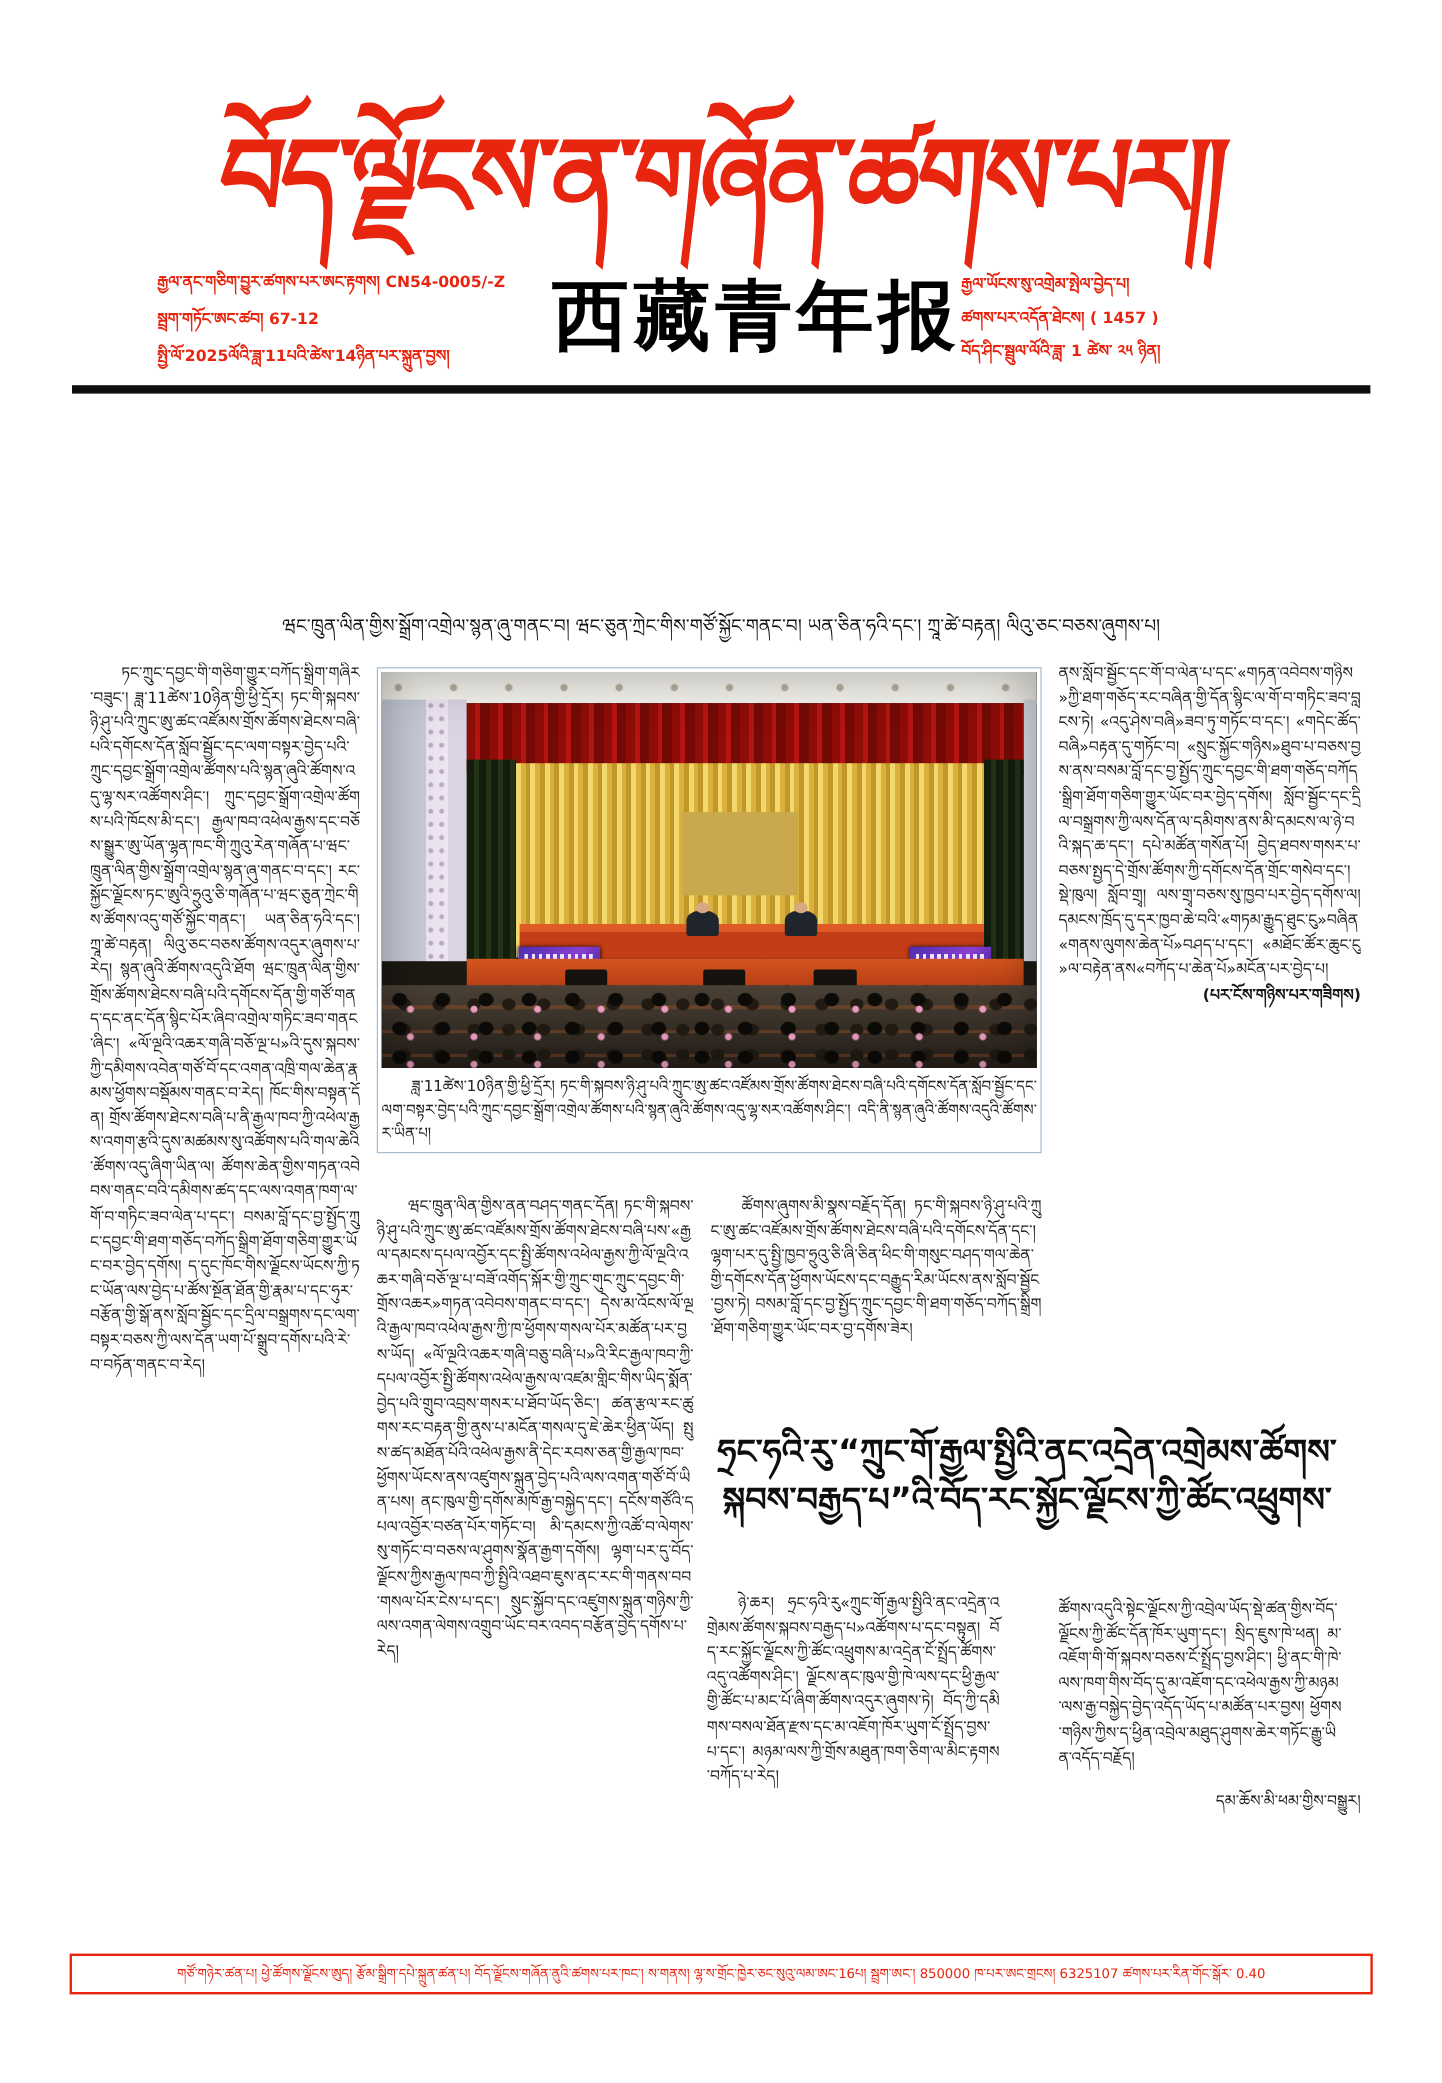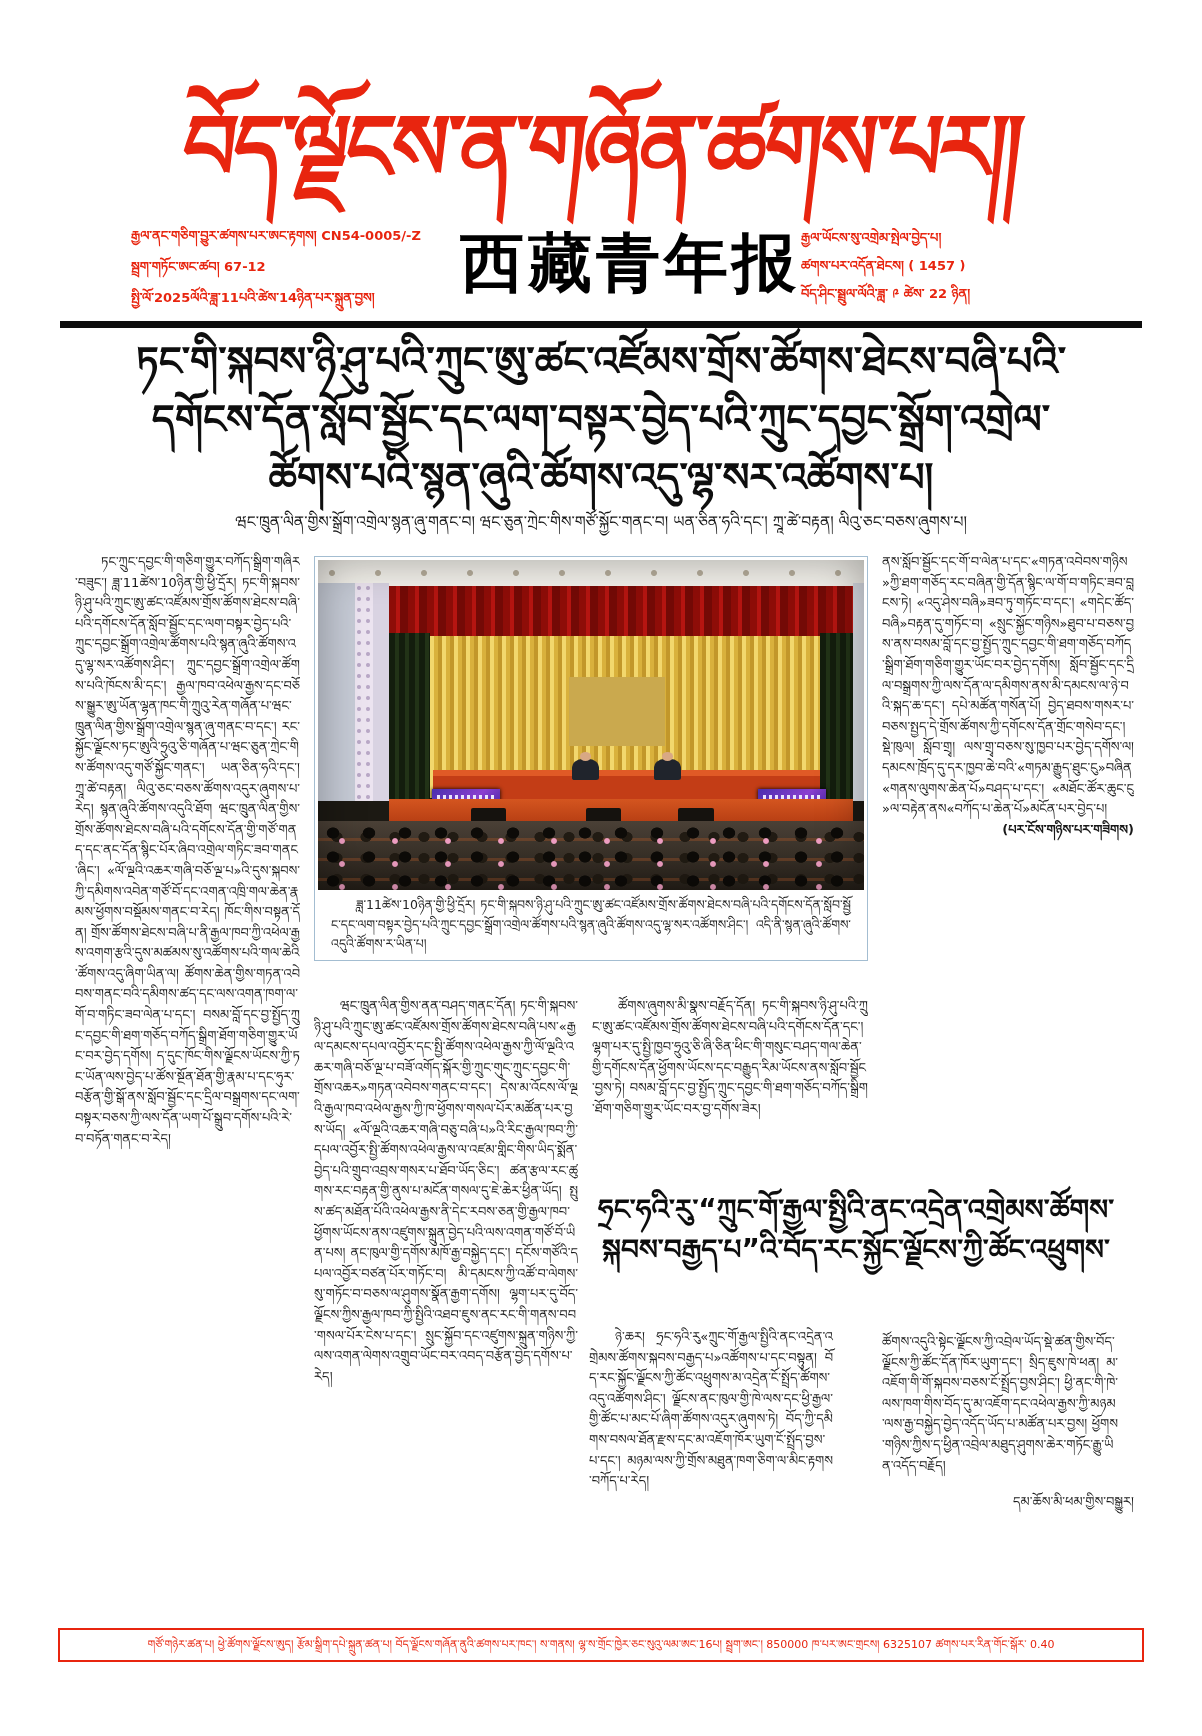--- a/index.html
+++ b/index.html
@@ -97,21 +97,21 @@
   .ph-speaker.s1{left:28%;} .ph-speaker.s2{left:49%;} .ph-speaker.s3{left:66%;}
   .ph-audience{left:0;top:79%;width:100%;height:21%;
     background:
       radial-gradient(circle 2.5px at 24px 20px,#ef9ec2 2.4px,transparent 3.4px) 0 0/53px 23px,
       radial-gradient(ellipse 10px 9px at 15px 12px,#0d0b08 58%,transparent 66%) 0 0/36px 24px,
       radial-gradient(ellipse 9px 8px at 8px 7px,#211b13 58%,transparent 66%) 11px 9px/29px 21px,
       repeating-linear-gradient(180deg,transparent 0 17px,rgba(150,80,40,.45) 17px 20px),
       linear-gradient(180deg,#4a4036,#262019);}
   .photo .vignette{left:0;top:0;width:100%;height:100%;box-shadow:inset 0 0 46px rgba(0,0,0,.35);}
   .caption{
-    margin:5px 13px 0;font-size:12.5px;line-height:19.5px;text-align:justify;
+    margin:5px 0 0;font-size:12.5px;line-height:19.5px;text-align:justify;
     text-indent:2em;overflow-wrap:anywhere;line-break:anywhere;color:#222;
   }
   
   .art2-headline{
     left:578px;top:1190px;width:556px;
     text-align:center;font-weight:bold;color:#0e0e0e;
     font-size:28px;line-height:40px;
   }
   .art2-col-a{left:578px;top:1316px;width:266px;height:304px;}
   .art2-col-b{left:866px;top:1316px;width:268px;height:304px;}
@@ -135,30 +135,25 @@
     <div>རྒྱལ་ནང་གཅིག་བྱུར་ཚགས་པར་ཨང་རྟགས། CN54-0005/-Z</div>
     <div>སྦྲག་གཏོང་ཨང་ཚབ། 67-12</div>
     <div>སྤྱི་ལོ་2025ལོའི་ཟླ་11པའི་ཚེས་14ཉིན་པར་སྐྲུན་བྱས།</div>
   </div>
 
   <div class="abs cn-title">西藏青年报</div>
 
   <div class="abs pub-info right">
     <div>རྒྱལ་ཡོངས་སུ་འགྲེམ་སྤེལ་བྱེད་པ།</div>
     <div>ཚགས་པར་འདོན་ཐེངས། ( 1457 )</div>
-    <div>བོད་ཤིང་སྦྲུལ་ལོའི་ཟླ་ ༩ ཚེས་ 22 ཉིན།</div>
+    <div>བོད་ཤིང་སྦྲུལ་ལོའི་ཟླ་ 1 ཚེས་ ༢༥ ཉིན།</div>
   </div>
 
   <div class="abs header-rule"></div>
 
-  <div class="abs lead-headline">
-    <div>ཏང་གི་སྐབས་ཉི་ཤུ་པའི་ཀྲུང་ཨུ་ཚང་འཛོམས་གྲོས་ཚོགས་ཐེངས་བཞི་པའི་</div>
-    <div>དགོངས་དོན་སློབ་སྦྱོང་དང་ལག་བསྟར་བྱེད་པའི་ཀྲུང་དབྱང་སྒྲོག་འགྲེལ་</div>
-    <div>ཚོགས་པའི་སྙན་ཞུའི་ཚོགས་འདུ་ལྷ་སར་འཚོགས་པ།</div>
-  </div>
 
   <div class="abs lead-subhead">ཝང་ཁྲུན་ལིན་གྱིས་སྒྲོག་འགྲེལ་སྙན་ཞུ་གནང་བ། ཝང་ཅུན་ཀྲེང་གིས་གཙོ་སྐྱོང་གནང་བ། ཡན་ཅིན་ཧའི་དང་། ཀྲཱ་ཚེ་བརྟན། ལིའུ་ཅང་བཅས་ཞུགས་པ།</div>
 
   <div class="abs col col-1">
     <p class="indent" style="margin:0">ཏང་ཀྲུང་དབྱང་གི་གཅིག་གྱུར་བཀོད་སྒྲིག་གཞིར་བཟུང་། ཟླ་11ཚེས་10ཉིན་གྱི་ཕྱི་དྲོར། ཏང་གི་སྐབས་ཉི་ཤུ་པའི་ཀྲུང་ཨུ་ཚང་འཛོམས་གྲོས་ཚོགས་ཐེངས་བཞི་པའི་དགོངས་དོན་སློབ་སྦྱོང་དང་ལག་བསྟར་བྱེད་པའི་ཀྲུང་དབྱང་སྒྲོག་འགྲེལ་ཚོགས་པའི་སྙན་ཞུའི་ཚོགས་འདུ་ལྷ་སར་འཚོགས་ཤིང་། ཀྲུང་དབྱང་སྒྲོག་འགྲེལ་ཚོགས་པའི་ཁོངས་མི་དང་། རྒྱལ་ཁབ་འཕེལ་རྒྱས་དང་བཅོས་སྒྱུར་ཨུ་ཡོན་ལྷན་ཁང་གི་ཀྲུའུ་རེན་གཞོན་པ་ཝང་ཁྲུན་ལིན་གྱིས་སྒྲོག་འགྲེལ་སྙན་ཞུ་གནང་བ་དང་། རང་སྐྱོང་ལྗོངས་ཏང་ཨུའི་ཧྲུའུ་ཅི་གཞོན་པ་ཝང་ཅུན་ཀྲེང་གིས་ཚོགས་འདུ་གཙོ་སྐྱོང་གནང་། ཡན་ཅིན་ཧའི་དང་། ཀྲཱ་ཚེ་བརྟན། ལིའུ་ཅང་བཅས་ཚོགས་འདུར་ཞུགས་པ་རེད། སྙན་ཞུའི་ཚོགས་འདུའི་ཐོག ཝང་ཁྲུན་ལིན་གྱིས་གྲོས་ཚོགས་ཐེངས་བཞི་པའི་དགོངས་དོན་གྱི་གཙོ་གནད་དང་ནང་དོན་སྙིང་པོར་ཞིབ་འགྲེལ་གཏིང་ཟབ་གནང་ཞིང་། «ལོ་ལྔའི་འཆར་གཞི་བཅོ་ལྔ་པ»འི་དུས་སྐབས་ཀྱི་དམིགས་འབེན་གཙོ་བོ་དང་འགན་འཁྲི་གལ་ཆེན་རྣམས་ཕྱོགས་བསྡོམས་གནང་བ་རེད། ཁོང་གིས་བསྟན་དོན། གྲོས་ཚོགས་ཐེངས་བཞི་པ་ནི་རྒྱལ་ཁབ་ཀྱི་འཕེལ་རྒྱས་འགག་རྩའི་དུས་མཚམས་སུ་འཚོགས་པའི་གལ་ཆེའི་ཚོགས་འདུ་ཞིག་ཡིན་ལ། ཚོགས་ཆེན་གྱིས་གཏན་འབེབས་གནང་བའི་དམིགས་ཚད་དང་ལས་འགན་ཁག་ལ་གོ་བ་གཏིང་ཟབ་ལེན་པ་དང་། བསམ་བློ་དང་བྱ་སྤྱོད་ཀྲུང་དབྱང་གི་ཐག་གཅོད་བཀོད་སྒྲིག་ཐོག་གཅིག་གྱུར་ཡོང་བར་བྱེད་དགོས། ད་དུང་ཁོང་གིས་ལྗོངས་ཡོངས་ཀྱི་ཏང་ཡོན་ལས་བྱེད་པ་ཚོས་སྔོན་ཐོན་གྱི་རྣམ་པ་དང་ཧུར་བརྩོན་གྱི་སྒོ་ནས་སློབ་སྦྱོང་དང་དྲིལ་བསྒྲགས་དང་ལག་བསྟར་བཅས་ཀྱི་ལས་དོན་ཡག་པོ་སྒྲུབ་དགོས་པའི་རེ་བ་བཏོན་གནང་བ་རེད།</p>
   </div>
 
   <div class="abs col col-2">
     <p class="indent" style="margin:0">ཝང་ཁྲུན་ལིན་གྱིས་ནན་བཤད་གནང་དོན། ཏང་གི་སྐབས་ཉི་ཤུ་པའི་ཀྲུང་ཨུ་ཚང་འཛོམས་གྲོས་ཚོགས་ཐེངས་བཞི་པས་«རྒྱལ་དམངས་དཔལ་འབྱོར་དང་སྤྱི་ཚོགས་འཕེལ་རྒྱས་ཀྱི་ལོ་ལྔའི་འཆར་གཞི་བཅོ་ལྔ་པ་བཟོ་འགོད་སྐོར་གྱི་ཀྲུང་གུང་ཀྲུང་དབྱང་གི་གྲོས་འཆར»གཏན་འབེབས་གནང་བ་དང་། དེས་མ་འོངས་ལོ་ལྔའི་རྒྱལ་ཁབ་འཕེལ་རྒྱས་ཀྱི་ཁ་ཕྱོགས་གསལ་པོར་མཚོན་པར་བྱས་ཡོད། «ལོ་ལྔའི་འཆར་གཞི་བཅུ་བཞི་པ»འི་རིང་རྒྱལ་ཁབ་ཀྱི་དཔལ་འབྱོར་སྤྱི་ཚོགས་འཕེལ་རྒྱས་ལ་འཛམ་གླིང་གིས་ཡིད་སྨོན་བྱེད་པའི་གྲུབ་འབྲས་གསར་པ་ཐོབ་ཡོད་ཅིང་། ཚན་རྩལ་རང་ཚུགས་རང་བརྟན་གྱི་ནུས་པ་མངོན་གསལ་དུ་ཇེ་ཆེར་ཕྱིན་ཡོད། སྤུས་ཚད་མཐོན་པོའི་འཕེལ་རྒྱས་ནི་དེང་རབས་ཅན་གྱི་རྒྱལ་ཁབ་ཕྱོགས་ཡོངས་ནས་འཛུགས་སྐྲུན་བྱེད་པའི་ལས་འགན་གཙོ་བོ་ཡིན་པས། ནང་ཁུལ་གྱི་དགོས་མཁོ་རྒྱ་བསྐྱེད་དང་། དངོས་གཙོའི་དཔལ་འབྱོར་བཙན་པོར་གཏོང་བ། མི་དམངས་ཀྱི་འཚོ་བ་ལེགས་སུ་གཏོང་བ་བཅས་ལ་ཤུགས་སྣོན་རྒྱག་དགོས། ལྷག་པར་དུ་བོད་ལྗོངས་ཀྱིས་རྒྱལ་ཁབ་ཀྱི་སྤྱིའི་འཐབ་ཇུས་ནང་རང་གི་གནས་བབ་གསལ་པོར་ངེས་པ་དང་། སྲུང་སྐྱོབ་དང་འཛུགས་སྐྲུན་གཉིས་ཀྱི་ལས་འགན་ལེགས་འགྲུབ་ཡོང་བར་འབད་བརྩོན་བྱེད་དགོས་པ་རེད།</p>
   </div>

